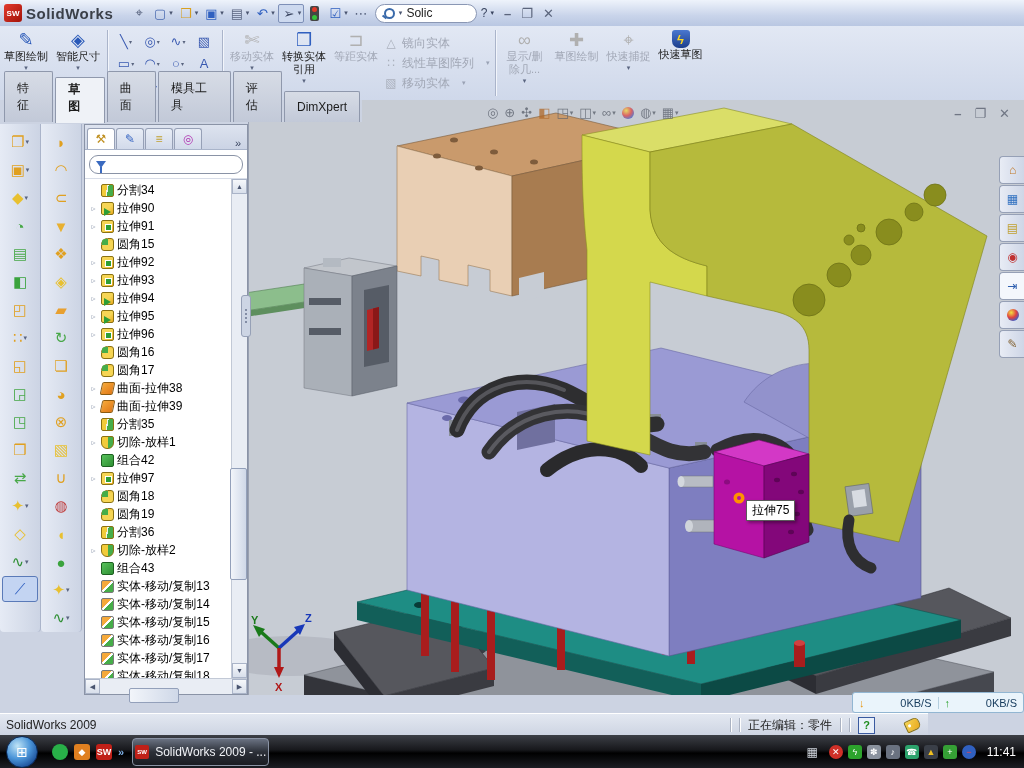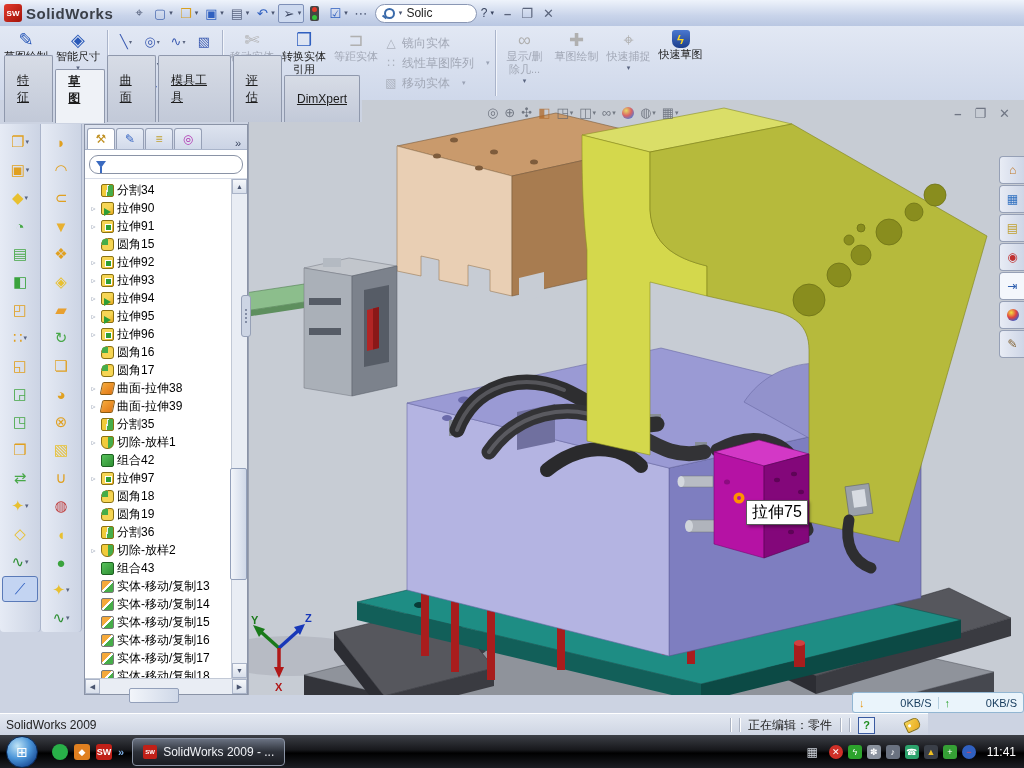--- a/index.html
+++ b/index.html
@@ -51,36 +51,36 @@
   .stkbtn .sg{font-size:12px;color:#aab0bc;width:14px;text-align:center;}
   .stkbtn .caret{font-size:7px;color:#9aa2b4;margin-left:8px;}
   #watermark{position:absolute;right:18px;top:22px;font-size:58px;font-style:italic;font-weight:bold;
     color:#c3c9d8;font-family:"Liberation Serif","DejaVu Serif",serif;letter-spacing:-4px;}
   .shield{width:18px;height:18px;border-radius:3px 3px 7px 7px;background:linear-gradient(#4a78d0,#1c3e8c);
     color:#ffd820;font-size:13px;font-weight:bold;display:flex;align-items:center;justify-content:center;}
   
   #tabrow{position:absolute;left:0;top:100px;width:362px;height:22px;background:#ccd3e2;
     display:flex;align-items:flex-end;padding-left:4px;box-sizing:border-box;}
   .ftab{border:1px solid #8f98ac;border-bottom:none;background:linear-gradient(#d7dce6,#c2c9d8);
-    padding:16px 12px;margin-right:2px;border-radius:2px 2px 0 0;color:#1c1c1c;text-decoration:underline;}
+    padding:8px 12px;margin-right:2px;border-radius:2px 2px 0 0;color:#1c1c1c;}
   .ftab.active{background:#eff2f7;font-weight:bold;position:relative;top:1px;padding-top:3px;}
   
   #viewport{position:absolute;left:248px;top:100px;width:776px;height:595px;background:#c7ccd4;
     border-left:1px solid #98a0b2;box-sizing:border-box;overflow:hidden;}
   #headsup{position:absolute;left:236px;top:4px;display:flex;align-items:center;gap:2px;opacity:.75;}
   .hu{display:flex;align-items:center;color:#565c68;font-size:13px;padding:1px 2px;}
   .hu .caret{font-size:7px;margin-left:1px;color:#565c68;}
   .hu-sphere{width:12px;height:12px;border-radius:50%;background:radial-gradient(circle at 35% 30%,#f0e040,#e04040 45%,#3060d0 80%);}
   #doccontrols{position:absolute;right:14px;top:6px;display:flex;gap:13px;color:#707684;font-size:13px;font-weight:bold;}
   #taskpane{position:absolute;right:0;top:56px;width:25px;display:flex;flex-direction:column;gap:1px;}
   .tp-tab{width:25px;height:26px;background:linear-gradient(90deg,#e8ecf5,#cdd5e6);border:1px solid #96a0b6;border-right:none;
     border-radius:4px 0 0 4px;display:flex;align-items:center;justify-content:center;font-size:12px;}
   .tp-tab.selected{background:#f4f7fc;}
   #vp-tooltip{position:absolute;left:497px;top:400px;background:#ffffff;border:1px solid #5a5a5a;
-    padding:1px 5px;font-size:16px;color:#000;box-shadow:2px 2px 3px rgba(0,0,0,.35);}
+    padding:1px 5px;font-size:12px;color:#000;box-shadow:2px 2px 3px rgba(0,0,0,.35);}
   
   #lefttools{position:absolute;left:0;top:124px;width:84px;display:flex;}
   .ltcol{width:40px;display:flex;flex-direction:column;align-items:center;padding-top:4px;
     background:linear-gradient(90deg,#e6ebf5,#ccd4e4);border-right:1px solid #aab4ca;border-radius:0 0 4px 4px;}
   .lt-item{height:28px;display:flex;align-items:center;justify-content:center;width:36px;}
   .lt-item .g{font-size:15px;}
   .lt-item .caret{font-size:7px;color:#5a6580;margin-left:1px;}
   .lt-item.pressed{background:#c3d4f2;border:1px solid #5a7ab8;border-radius:3px;box-sizing:border-box;height:26px;}
   
   #treepanel{position:absolute;left:84px;top:124px;width:164px;height:571px;background:#fff;
@@ -149,21 +149,21 @@
   
   #taskbar{position:absolute;left:0;top:735px;width:1024px;height:33px;
     background:linear-gradient(#3c3f46 0%,#17181c 45%,#000 55%,#1c1e24);display:flex;align-items:center;}
   #startorb{width:30px;height:30px;border-radius:50%;margin:0 6px;flex:none;
     background:radial-gradient(circle at 35% 30%,#bfe4f6,#4a94d8 45%,#15448e 85%);
     border:1px solid #0a2a5a;display:flex;align-items:center;justify-content:center;color:#fff;font-size:14px;}
   #quicklaunch{display:flex;align-items:center;gap:6px;margin:0 8px;}
   .ql{width:16px;height:16px;border-radius:3px;display:flex;align-items:center;justify-content:center;
     color:#fff;font-size:9px;font-weight:bold;}
   #ql-more{color:#7fb2e8;font-size:11px;font-weight:bold;}
-  .taskbtn{display:flex;align-items:center;gap:6px;height:26px;border-radius:4px;padding:0 10px;
+  .taskbtn{display:flex;align-items:center;gap:6px;height:26px;border-radius:4px;padding:0 2px;
     margin-right:8px;max-width:170px;border:1px solid #555a66;color:#f0f2f6;font-size:12px;
     background:linear-gradient(#4a505c,#22252c 50%,#14161a);white-space:nowrap;overflow:hidden;}
   .taskbtn.active{background:linear-gradient(#6a7282,#2c3038 50%,#1a1c22);border-color:#8a93a4;}
   .tb-ico{width:14px;height:14px;border-radius:2px;flex:none;display:flex;align-items:center;justify-content:center;
     font-size:6px;font-weight:bold;color:#fff;}
   #tray{margin-left:auto;display:flex;align-items:center;gap:5px;padding-right:8px;}
   .trayico{width:14px;height:14px;border-radius:3px;display:flex;align-items:center;justify-content:center;
     font-size:9px;color:#fff;}
   #kbd{color:#cfd4dc;font-size:12px;margin-right:6px;}
   #clock{color:#fff;font-size:12px;margin-left:6px;}

